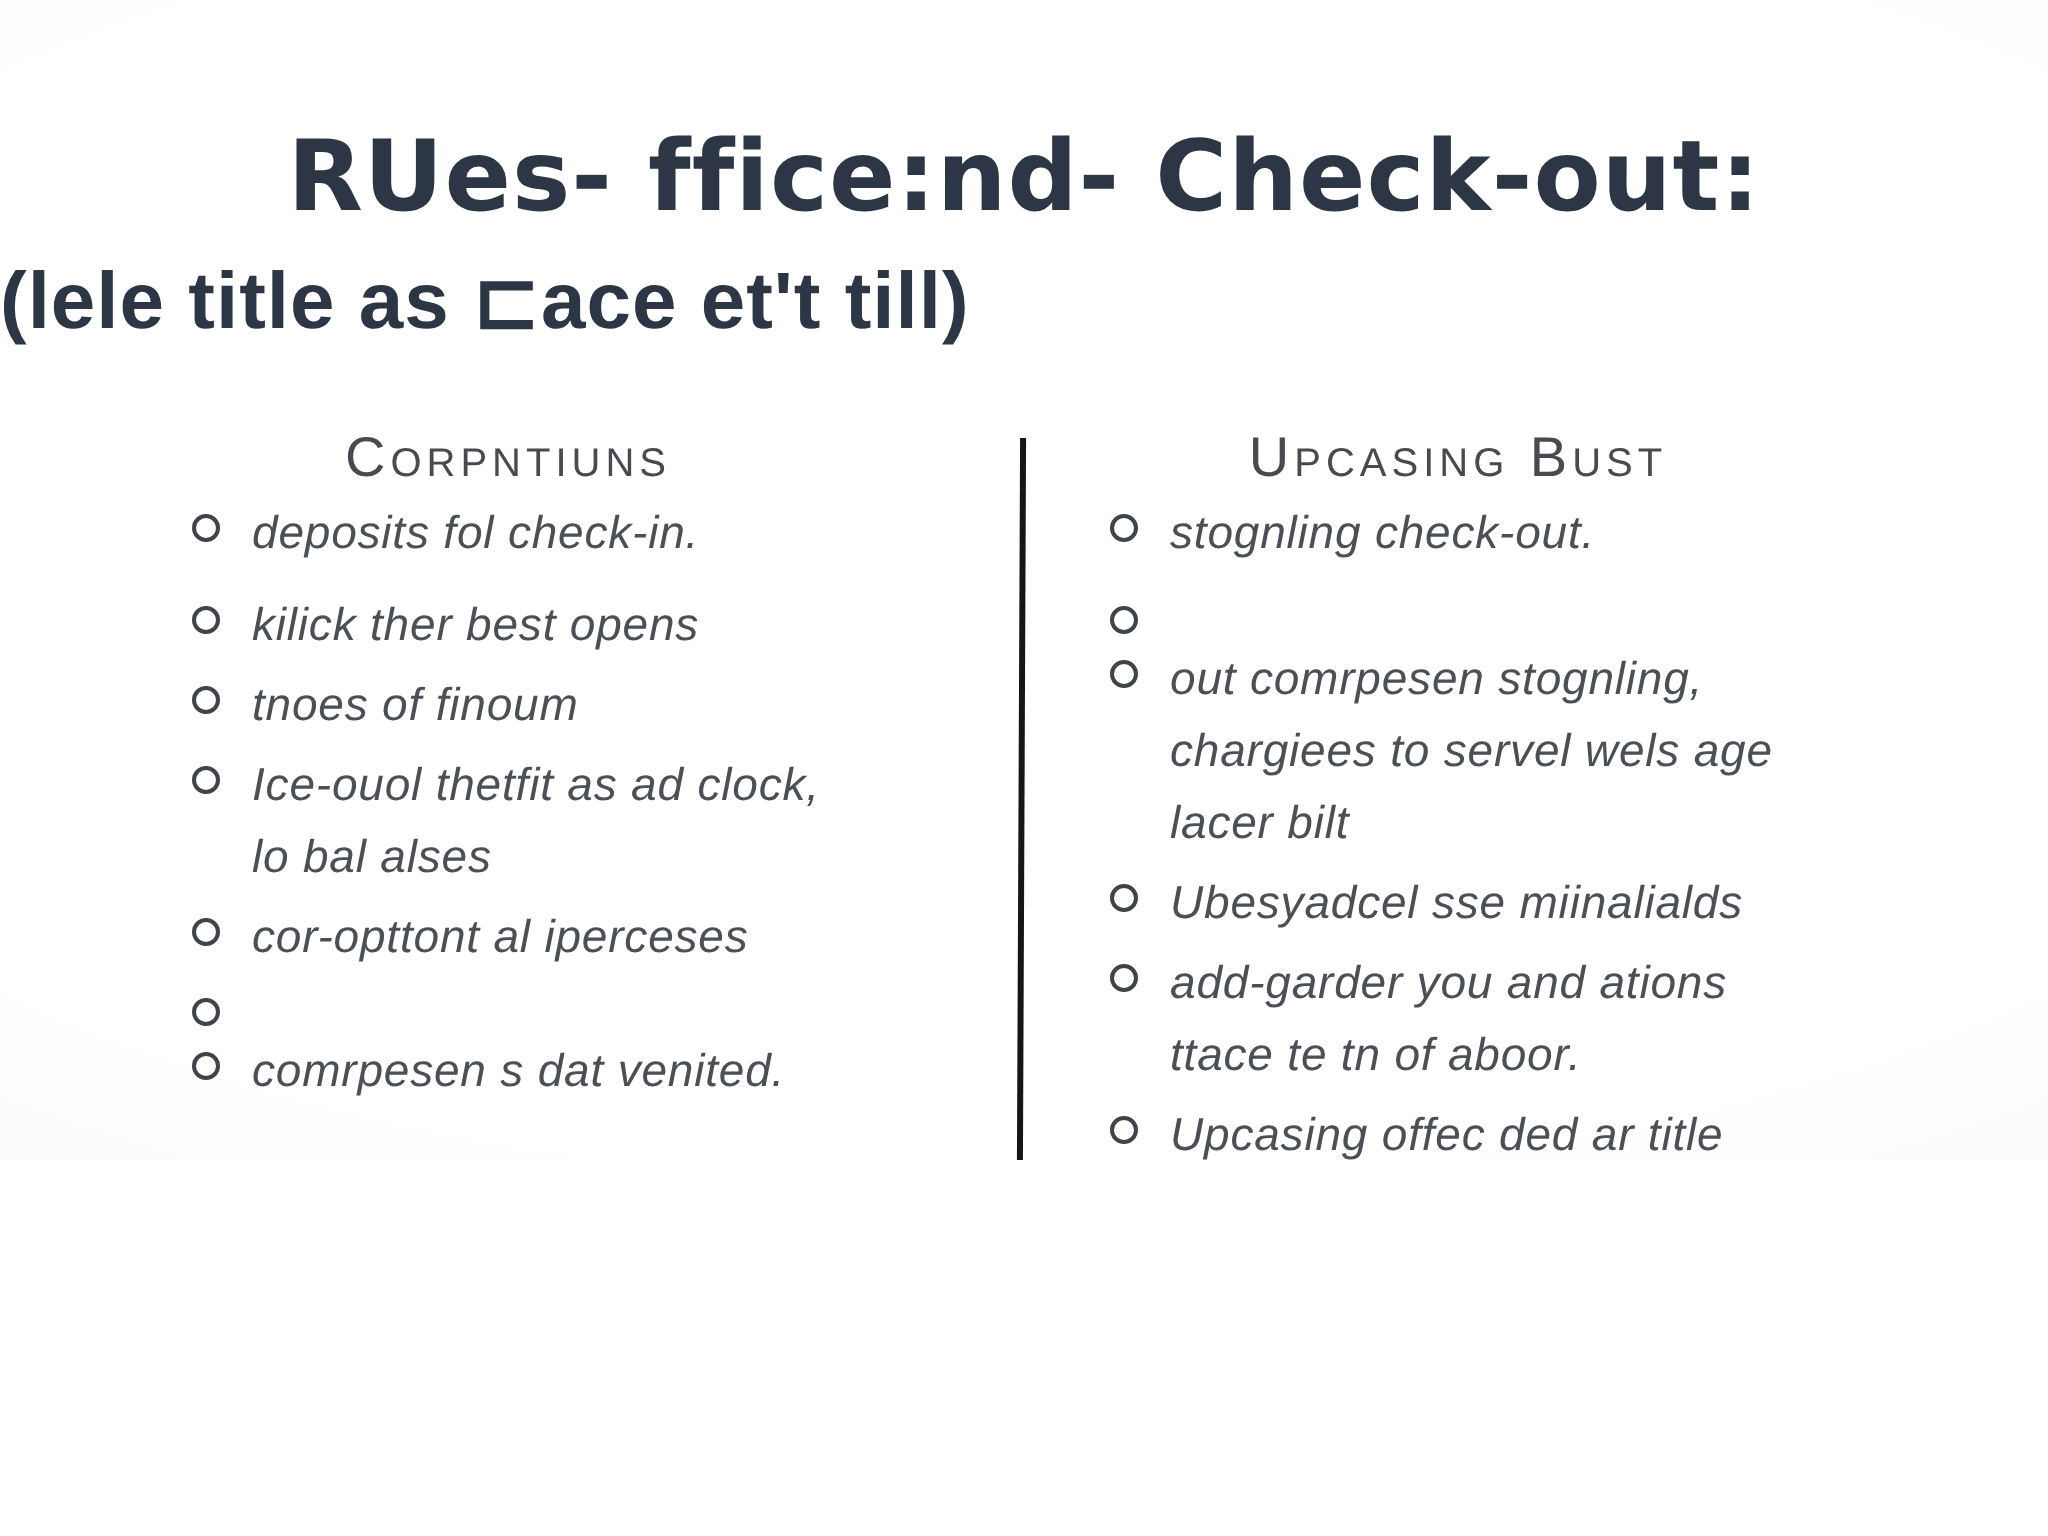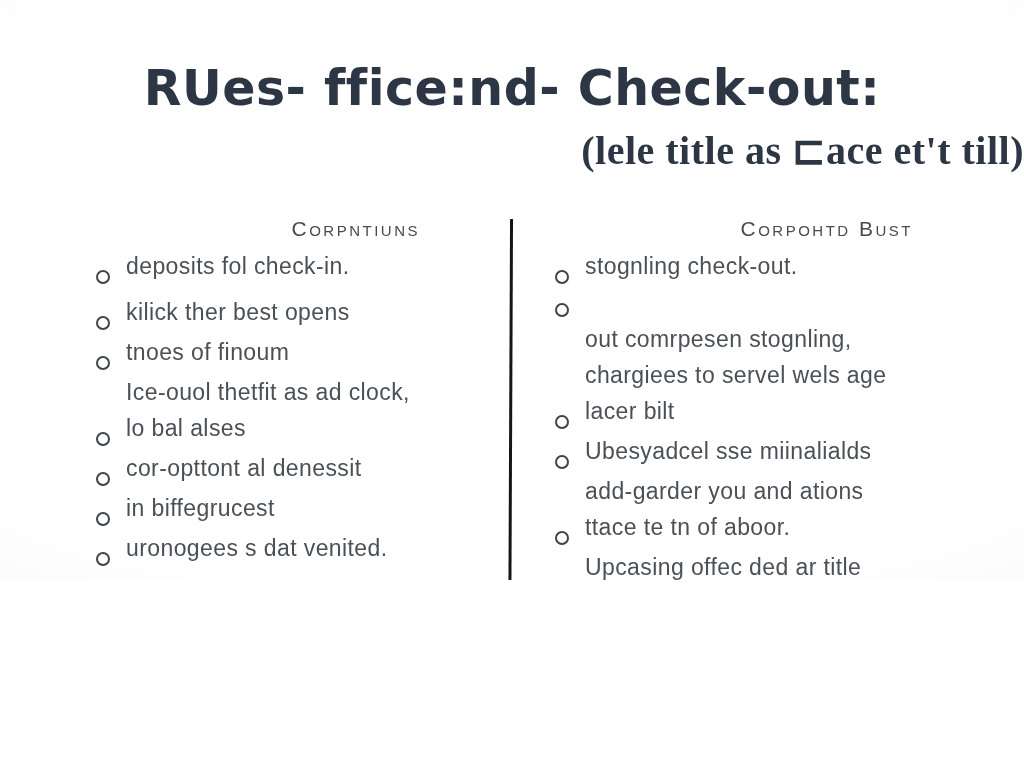--- a/index.html
+++ b/index.html
@@ -9,41 +9,41 @@
     font-family:"Liberation Sans", sans-serif;
   }
   
   .title-line1 {
     position:absolute; top:60px; left:0; width:100%; margin:0;
     text-align:center; font-family:"DejaVu Sans", sans-serif;
     font-weight:700; font-size:49px; letter-spacing:0.5px; color:#2d3644;
   }
   .title-line2 {
     position:absolute; top:127px; left:0; width:100%; margin:0;
-    text-align:right; font-family:Liberation Serif, serif;
+    text-align:left; font-family:Liberation Sans, sans-serif;
     font-weight:700; font-size:40px; letter-spacing:0.5px; color:#2d3644;
   }
   
   .divider {
     position:absolute; left:509px; top:219px; width:3px; height:478px;
     background:#161616; transform:rotate(0.25deg);
   }
   
   .col { position:absolute; top:216px; }
   .col-left  { left:88px;  width:400px; }
   .col-right { left:545px; width:415px; }
   .col-header {
-    font-size:21px; line-height:26px; letter-spacing:2.5px;
-    color:#474b4f; font-variant:small-caps; text-align:right;
+    font-size:28px; line-height:26px; letter-spacing:2.5px;
+    color:#474b4f; font-variant:small-caps; text-align:center;
   }
   .col-left  .col-header { width:332px; }
   .col-right .col-header { width:368px; }
   ul.col-list { list-style:none; margin:6px 0 0 8px; padding:0; }
   .col-right ul.col-list { margin-left:10px; }
-  ul.col-list li { display:flex; align-items:flex-end; margin-bottom:4px; }
+  ul.col-list li { display:flex; align-items:flex-start; margin-bottom:4px;font-style:italic; }
   ul.col-list li:first-child { margin-bottom:10px; }
   .bullet {
     flex:0 0 14px; width:14px; height:14px; box-sizing:border-box;
     border:2.5px solid #3e444a; border-radius:50%;
     margin-top:9px; margin-right:16px;
   }
   .item-text {
     font-size:23px; line-height:36px; letter-spacing:0.4px;
     color:#4a5056; white-space:pre-line;
   }
@@ -73,35 +73,34 @@
           <span class="bullet"></span>
           <span class="item-text">tnoes of finoum</span>
         </li>
       <li>
           <span class="bullet"></span>
           <span class="item-text">Ice-ouol thetfit as ad clock,
 lo bal alses</span>
         </li>
       <li>
           <span class="bullet"></span>
-          <span class="item-text">cor-opttont al denessit</span>
+          <span class="item-text">cor-opttont al iperceses</span>
         </li>
       <li>
           <span class="bullet"></span>
-          <span class="item-text">in biffegrucest</span>
         </li>
       <li>
           <span class="bullet"></span>
-          <span class="item-text">uronogees s dat venited.</span>
+          <span class="item-text">comrpesen s dat venited.</span>
         </li>
     </ul>
   </section>
 
   <section class="col col-right">
-    <div class="col-header">Corpohtd Bust</div>
+    <div class="col-header">Upcasing Bust</div>
     <ul class="col-list">
       <li>
           <span class="bullet"></span>
           <span class="item-text">stognling check-out.</span>
         </li>
       <li>
           <span class="bullet"></span>
         </li>
       <li>
           <span class="bullet"></span>

